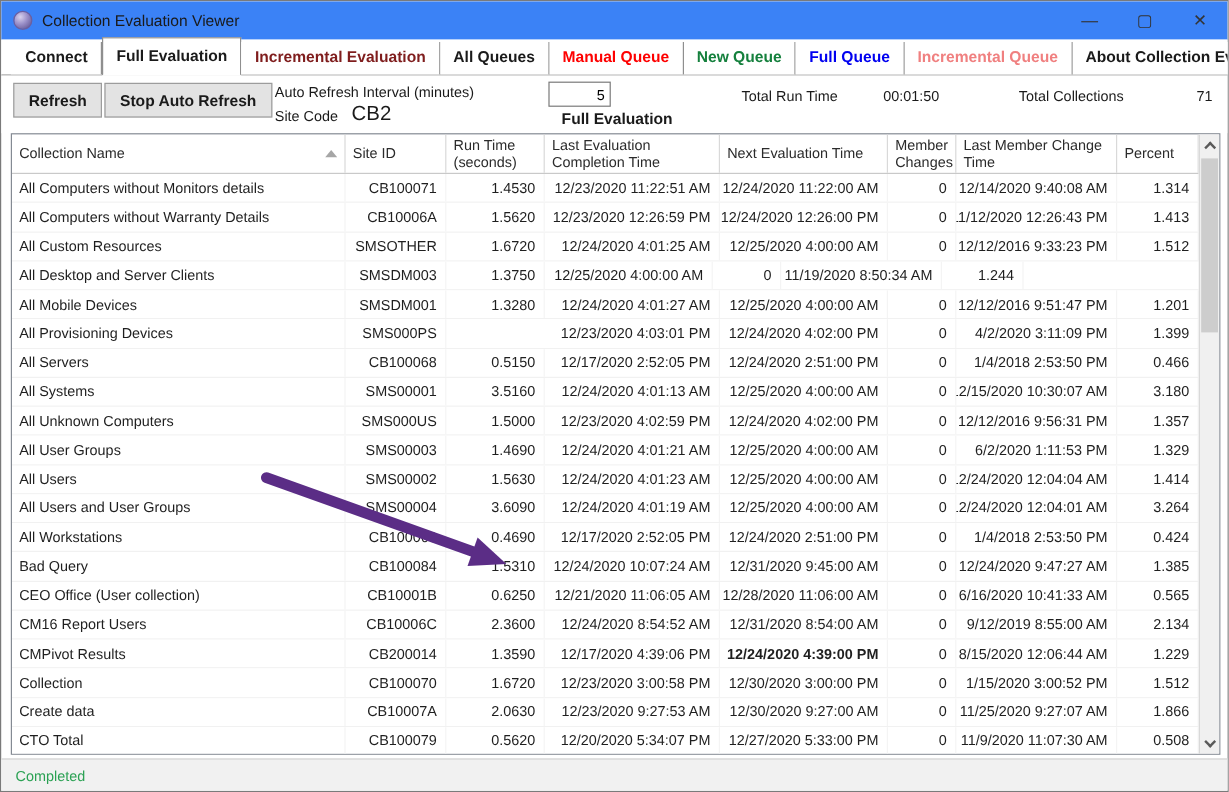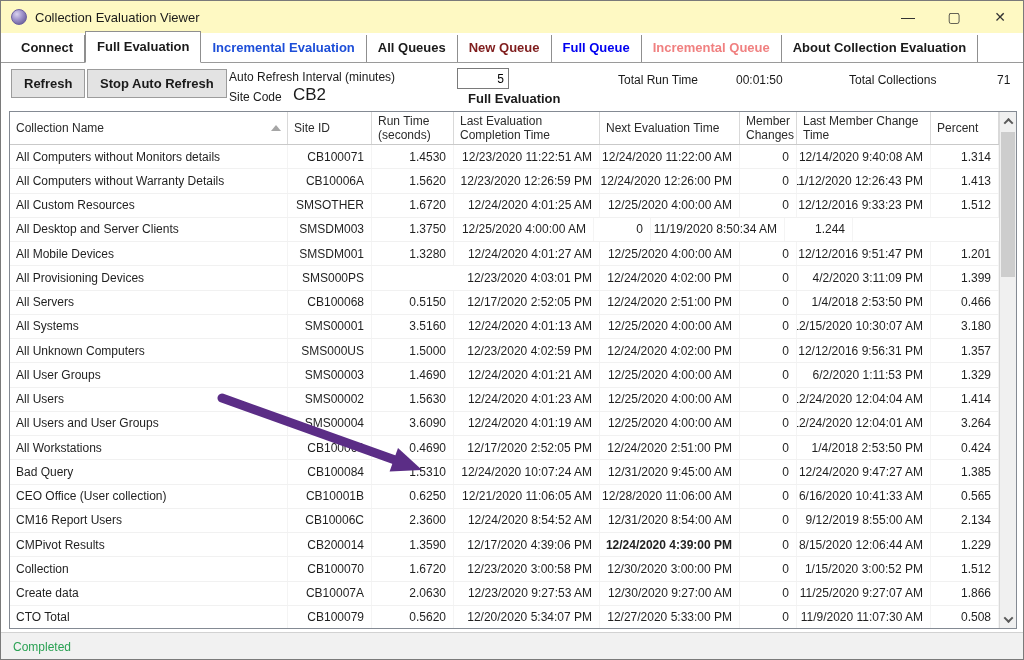--- a/index.html
+++ b/index.html
@@ -5,21 +5,21 @@
   * { margin:0; padding:0; box-sizing:border-box; }
   html,body { background:#cfcfcf; }
   body { font-family:"Liberation Sans", sans-serif; }
 
   .window {
     position:relative; width:1024px; height:660px; background:#fff;
     border:1px solid #7a7a7a; overflow:hidden;
   }
 
   
-  .titlebar { position:absolute; left:0; top:0; width:100%; height:32px; background:#fef9c3; display:flex; align-items:center; }
+  .titlebar { position:absolute; left:0; top:0; width:100%; height:32px; background:#3b82f6; display:flex; align-items:center; }
   .app-icon {
     width:16px; height:16px; border-radius:50%; margin:0 8px 0 10px;
     background:radial-gradient(circle at 35% 30%, #d8d2ee 0%, #9a8fc8 45%, #564a86 100%);
     border:1px solid #6b5fa0;
   }
   .title-text { font-size:13px; color:#1a1a1a; }
   .win-controls { margin-left:auto; display:flex; height:100%; }
   .win-btn { width:46px; height:100%; display:flex; align-items:center; justify-content:center; font-size:14px; color:#333; }
 
   
@@ -117,23 +117,24 @@
     <div class="win-controls">
       <span class="win-btn">—</span>
       <span class="win-btn">▢</span>
       <span class="win-btn">✕</span>
     </div>
   </div>
 
   <div class="tabstrip">
       <div class="tab" style="color: rgb(26, 26, 26);">Connect</div>
       <div class="tab selected" style="color: rgb(26, 26, 26);">Full Evaluation</div>
-      <div class="tab" style="color: #1d4ed8;">Incremental Evaluation</div>
+      <div class="tab" style="color: #7f1d1d;">Incremental Evaluation</div>
       <div class="tab" style="color: rgb(26, 26, 26);">All Queues</div>
-      <div class="tab" style="color: #7f1d1d;">New Queue</div>
+      <div class="tab" style="color: rgb(254, 0, 0);">Manual Queue</div>
+      <div class="tab" style="color: #15803d;">New Queue</div>
       <div class="tab" style="color: rgb(0, 0, 240);">Full Queue</div>
       <div class="tab" style="color: rgb(240, 128, 128);">Incremental Queue</div>
       <div class="tab" style="color: rgb(26, 26, 26);">About Collection Evaluation</div>
     </div>
 
   <div class="toolbar">
     <button class="btn" id="btn-refresh">Refresh</button>
     <button class="btn" id="btn-stop">Stop Auto Refresh</button>
     <span class="tb-label" id="lbl-interval">Auto Refresh Interval (minutes)</span>
     <input id="interval-input" value="5" style="">

